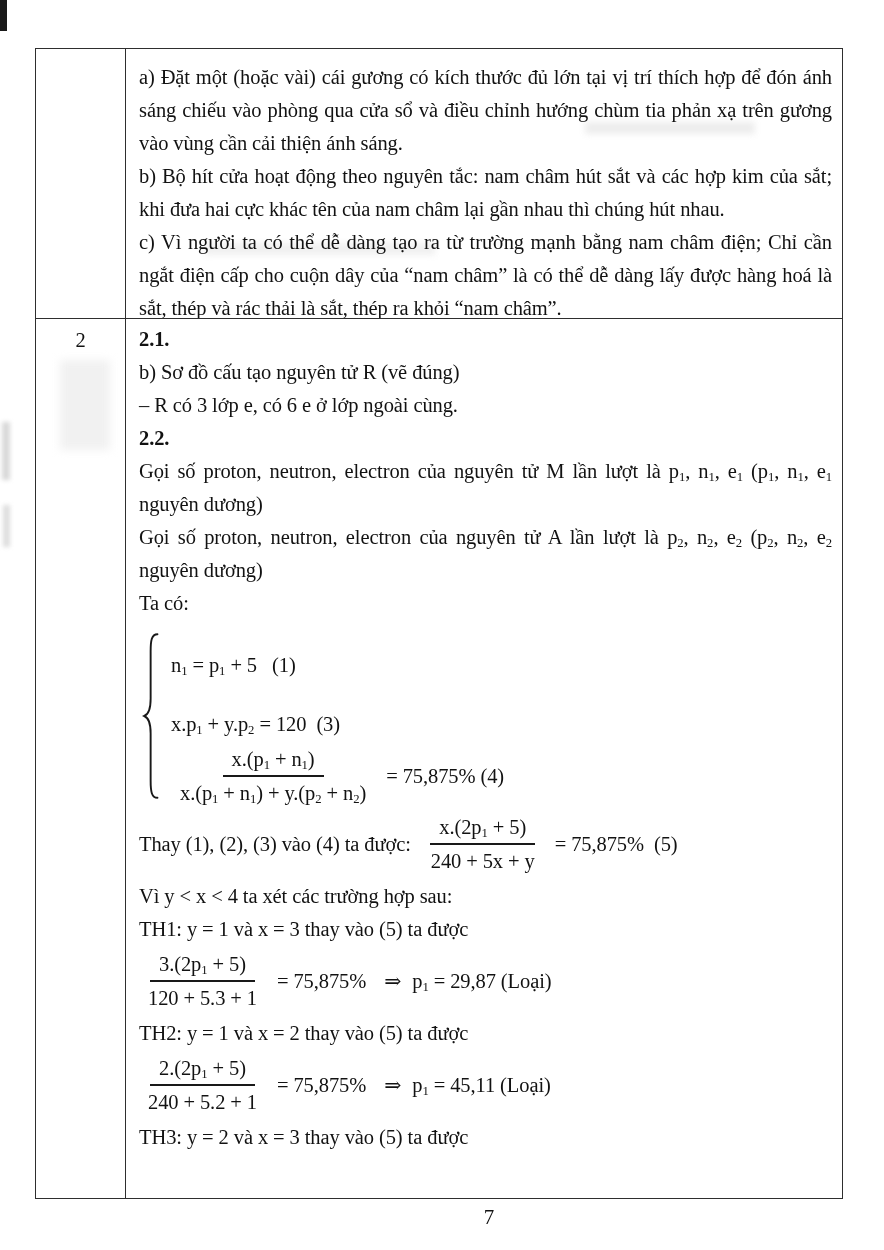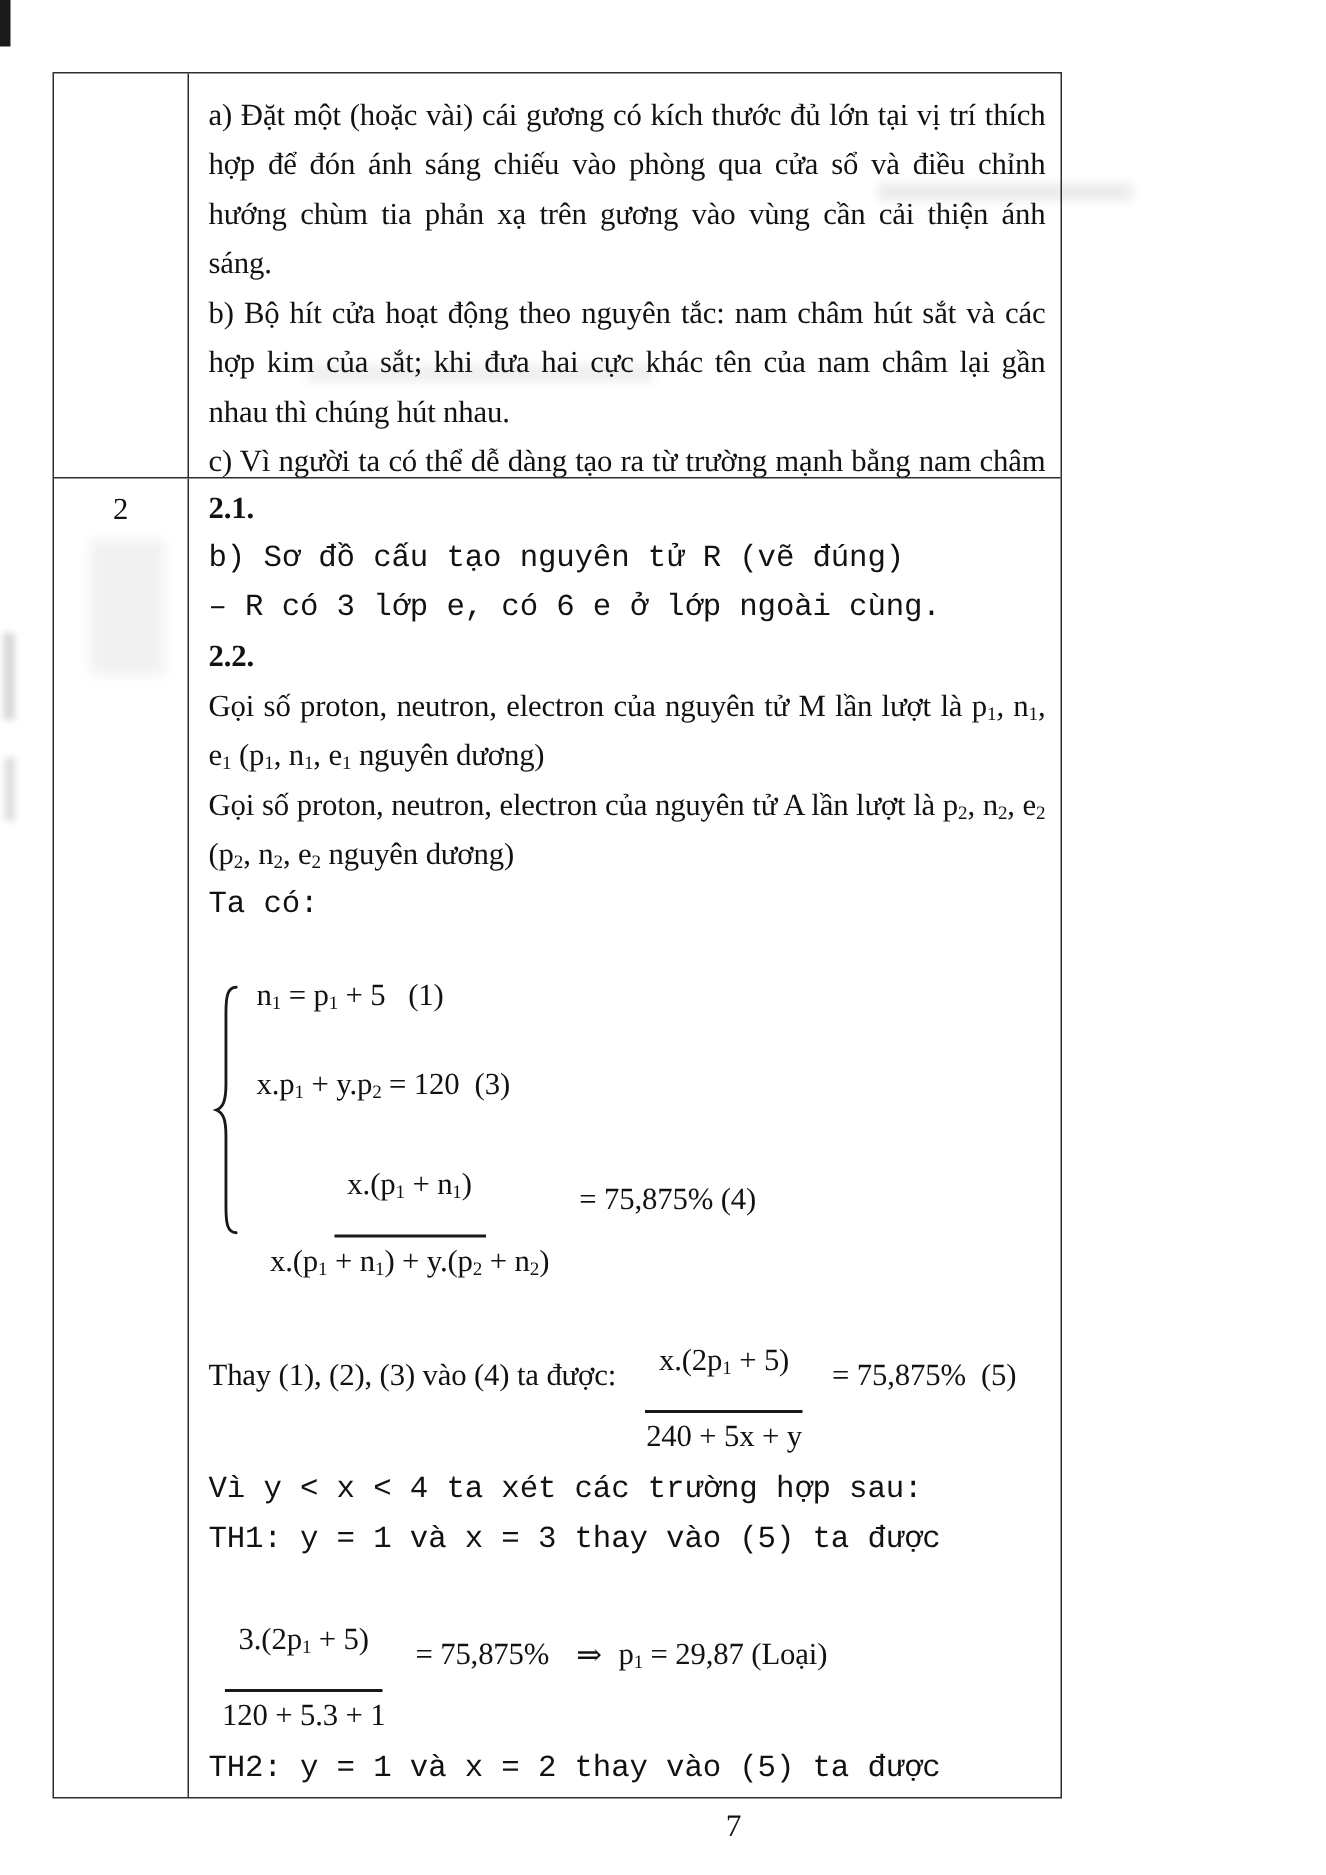--- a/index.html
+++ b/index.html
@@ -2,50 +2,50 @@
 <html><head>
 <meta charset="utf-8">
 <style>
   html,body { margin:0; padding:0; }
   body {
     width:884px; height:1250px; position:relative; overflow:hidden;
     background:#ffffff; color:#121212;
     font-family:"Liberation Serif","DejaVu Serif",serif;
   }
   .doc-table {
-    position:absolute; left:35px; top:48px; width:673px; height:1151px;
+    position:absolute; left:35px; top:48px; width:808px; height:1151px;
     border:1.7px solid #2e2e2e; box-sizing:border-box;
     display:flex; flex-direction:column;
   }
   .t-row { display:flex; min-height:0; }
   .t-row.r1 { height:270px; border-bottom:1.7px solid #2e2e2e; box-sizing:border-box; }
   .t-row.r2 { flex:1; }
   .cell-no {
     width:90px; flex-shrink:0; box-sizing:border-box;
     border-right:1.7px solid #2e2e2e;
     text-align:center; font-size:20.5px; line-height:33px; padding-top:5px;
   }
   .cell-body {
     flex:1; overflow:hidden;
     padding:12px 10px 4px 13px;
     font-size:20.5px; line-height:33px; letter-spacing:-0.1px;
   }
   .r2 .cell-body { padding-top:4px; }
   p.para { margin:0; text-align:justify; }
-  p.plain { margin:0;font-family:Liberation Mono, monospace; }
+  p.plain { margin:0; }
   p.heading { margin:0; font-weight:bold; }
   sub { font-size:0.62em; line-height:0; vertical-align:-0.22em; }
 
   .system { display:flex; align-items:center; margin:3px 0 3px 3px; }
   .brace-svg { width:20px; height:186px; margin-right:9px; flex-shrink:0; }
   .eqs { display:flex; flex-direction:column; }
   .eq { white-space:pre; line-height:36px;margin-top:23px; }
 
   .frac { display:inline-flex; flex-direction:column; align-items:center; }
-  .frac .num { padding:0 9px 19px; border-bottom:2px solid #191919; white-space:pre; line-height:27px;margin-top:32px; }
+  .frac .num { padding:0 9px 2px; border-bottom:2px solid #191919; white-space:pre; line-height:27px; }
   .frac .den { padding:3px 9px 0; white-space:pre; line-height:27px; }
 
   .math-row { display:flex; align-items:center; margin:5px 0; white-space:pre; }
   .math-row > * + * { margin-left:11px;font-family:Liberation Serif, serif; }
   .math-row .arrow { margin-left:18px; font-family:"DejaVu Serif",serif; }
   .eqs .math-row { margin:4px 0 2px; }
 
   .page-number {
     position:absolute; left:454px; top:1205px; width:70px;
     text-align:center; font-size:21px;

